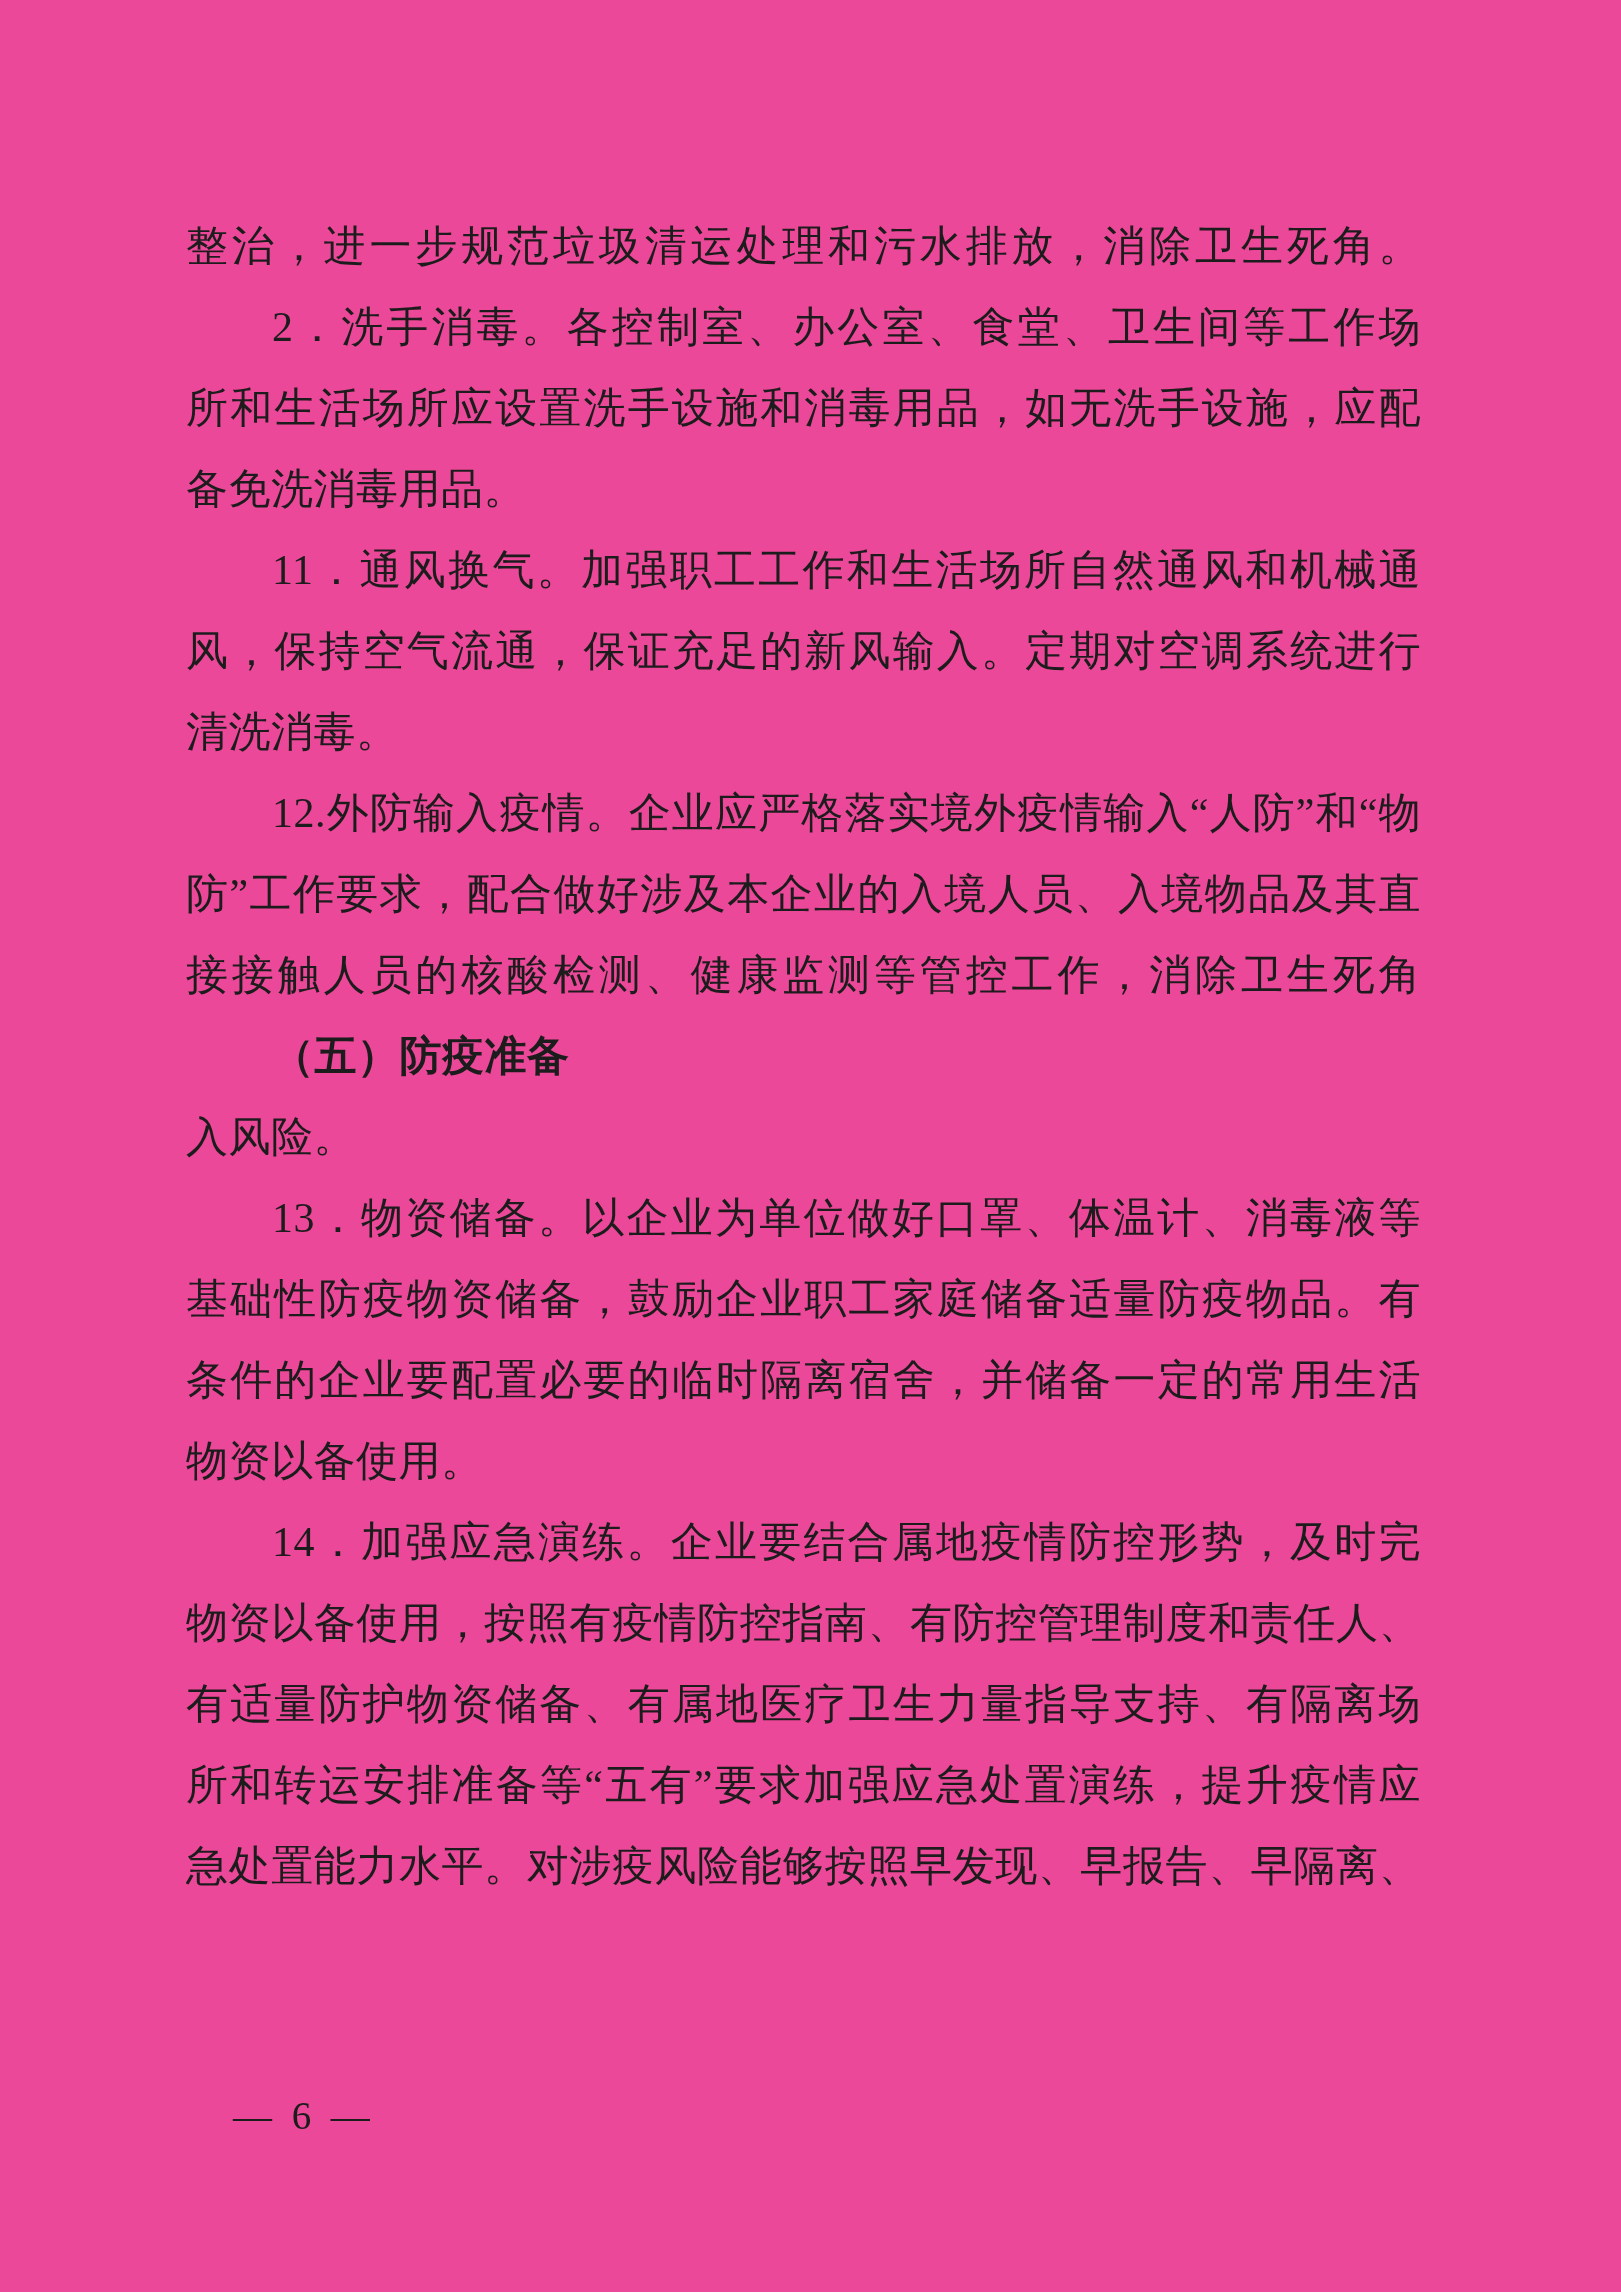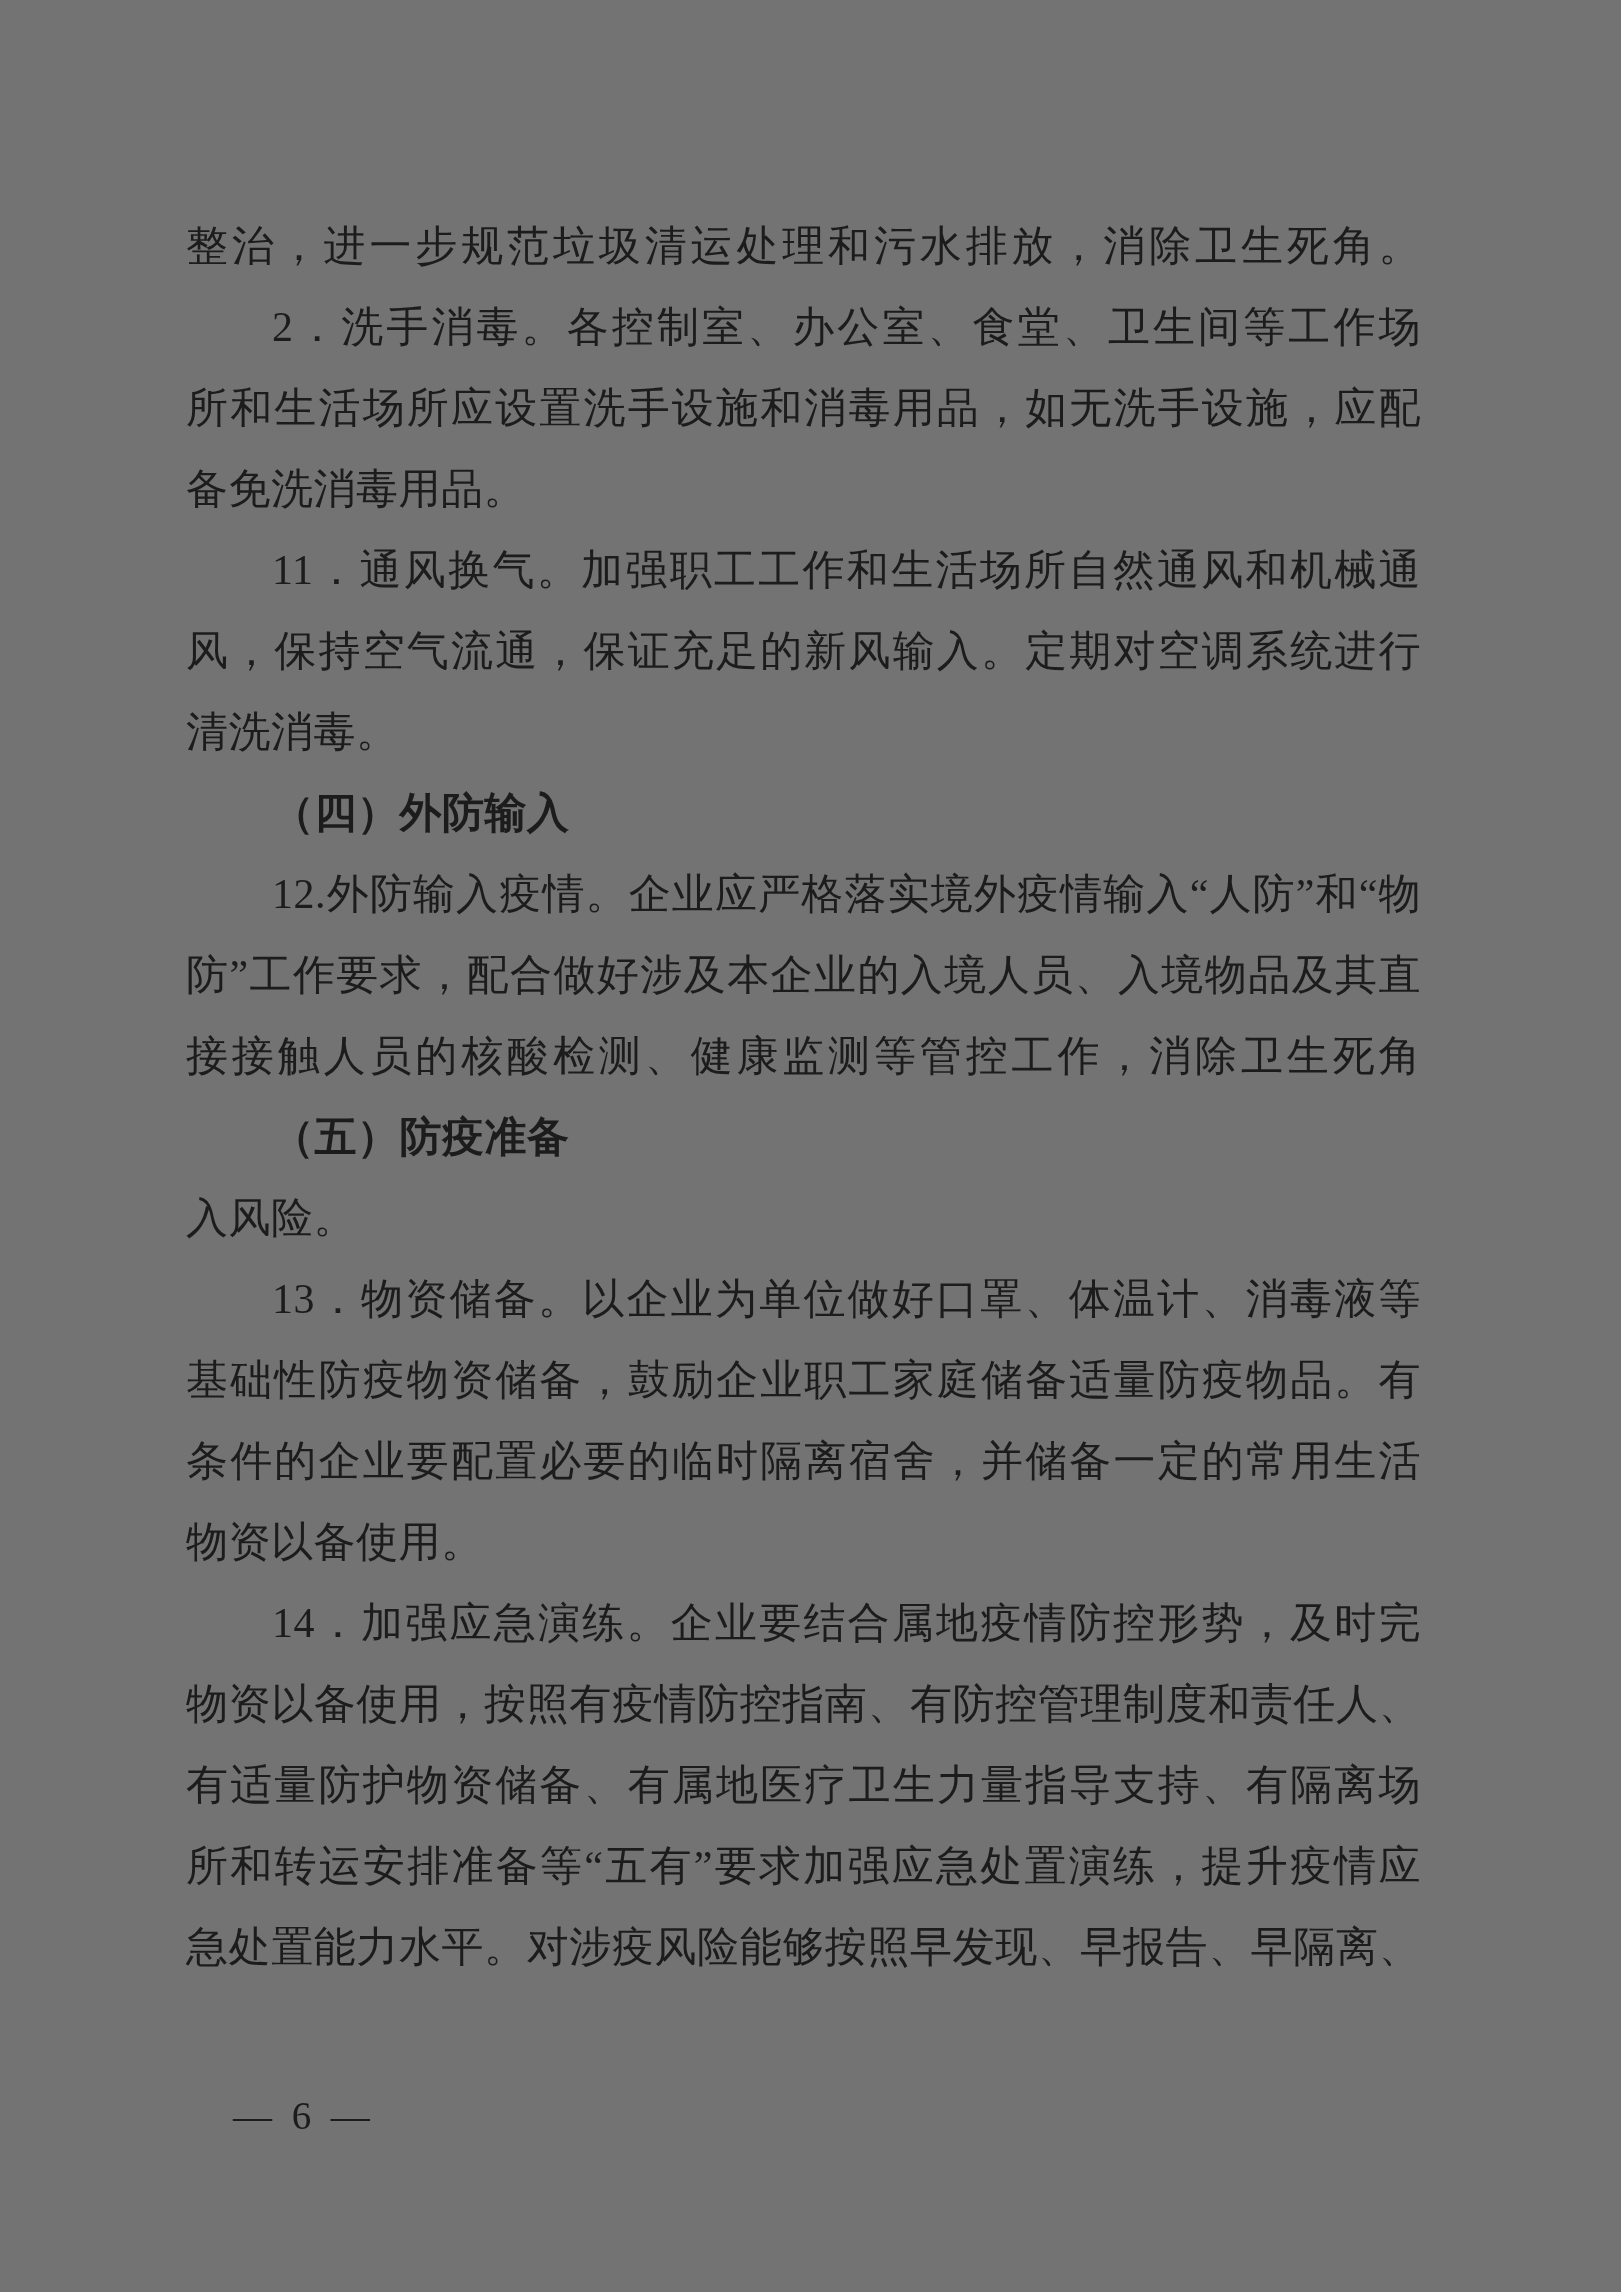--- a/index.html
+++ b/index.html
@@ -51,30 +51,29 @@
     line-height: 59px;
     font-size: 39px;
     color: #1c1c1c;
     letter-spacing: 2px;
     word-spacing: 5.9px;
   }
 </style>
 </head>
 <body>
 
-<div class="page" style="background: #737373;">
+<div class="page" style="background: #ec4899;">
   <div class="textblock">
       <div class="line stretch" style="color: rgb(28, 28, 28);">整治，进一步规范垃圾清运处理和污水排放，消除卫生死角。</div>
       <div class="line stretch indent" style="color: rgb(28, 28, 28);">2．洗手消毒。各控制室、办公室、食堂、卫生间等工作场</div>
       <div class="line stretch" style="color: rgb(28, 28, 28);">所和生活场所应设置洗手设施和消毒用品，如无洗手设施，应配</div>
       <div class="line" style="color: rgb(28, 28, 28);">备免洗消毒用品。</div>
       <div class="line stretch indent" style="color: rgb(28, 28, 28);">11．通风换气。加强职工工作和生活场所自然通风和机械通</div>
       <div class="line stretch" style="color: rgb(28, 28, 28);">风，保持空气流通，保证充足的新风输入。定期对空调系统进行</div>
       <div class="line" style="color: rgb(28, 28, 28);">清洗消毒。</div>
-      <div class="line indent bold" style="color: rgb(28, 28, 28);">（四）外防输入</div>
       <div class="line stretch indent" style="color: rgb(28, 28, 28);">12.外防输入疫情。企业应严格落实境外疫情输入“人防”和“物</div>
       <div class="line stretch" style="color: rgb(28, 28, 28);">防”工作要求，配合做好涉及本企业的入境人员、入境物品及其直</div>
       <div class="line stretch" style="color: rgb(28, 28, 28);">接接触人员的核酸检测、健康监测等管控工作，消除卫生死角</div>
       <div class="line indent bold" style="color: rgb(28, 28, 28);">（五）防疫准备</div>
       <div class="line" style="color: rgb(28, 28, 28);">入风险。</div>
       <div class="line stretch indent" style="color: rgb(28, 28, 28);">13．物资储备。以企业为单位做好口罩、体温计、消毒液等</div>
       <div class="line stretch" style="color: rgb(28, 28, 28);">基础性防疫物资储备，鼓励企业职工家庭储备适量防疫物品。有</div>
       <div class="line stretch" style="color: rgb(28, 28, 28);">条件的企业要配置必要的临时隔离宿舍，并储备一定的常用生活</div>
       <div class="line" style="color: rgb(28, 28, 28);">物资以备使用。</div>
       <div class="line stretch indent" style="color: rgb(28, 28, 28);">14．加强应急演练。企业要结合属地疫情防控形势，及时完</div>

